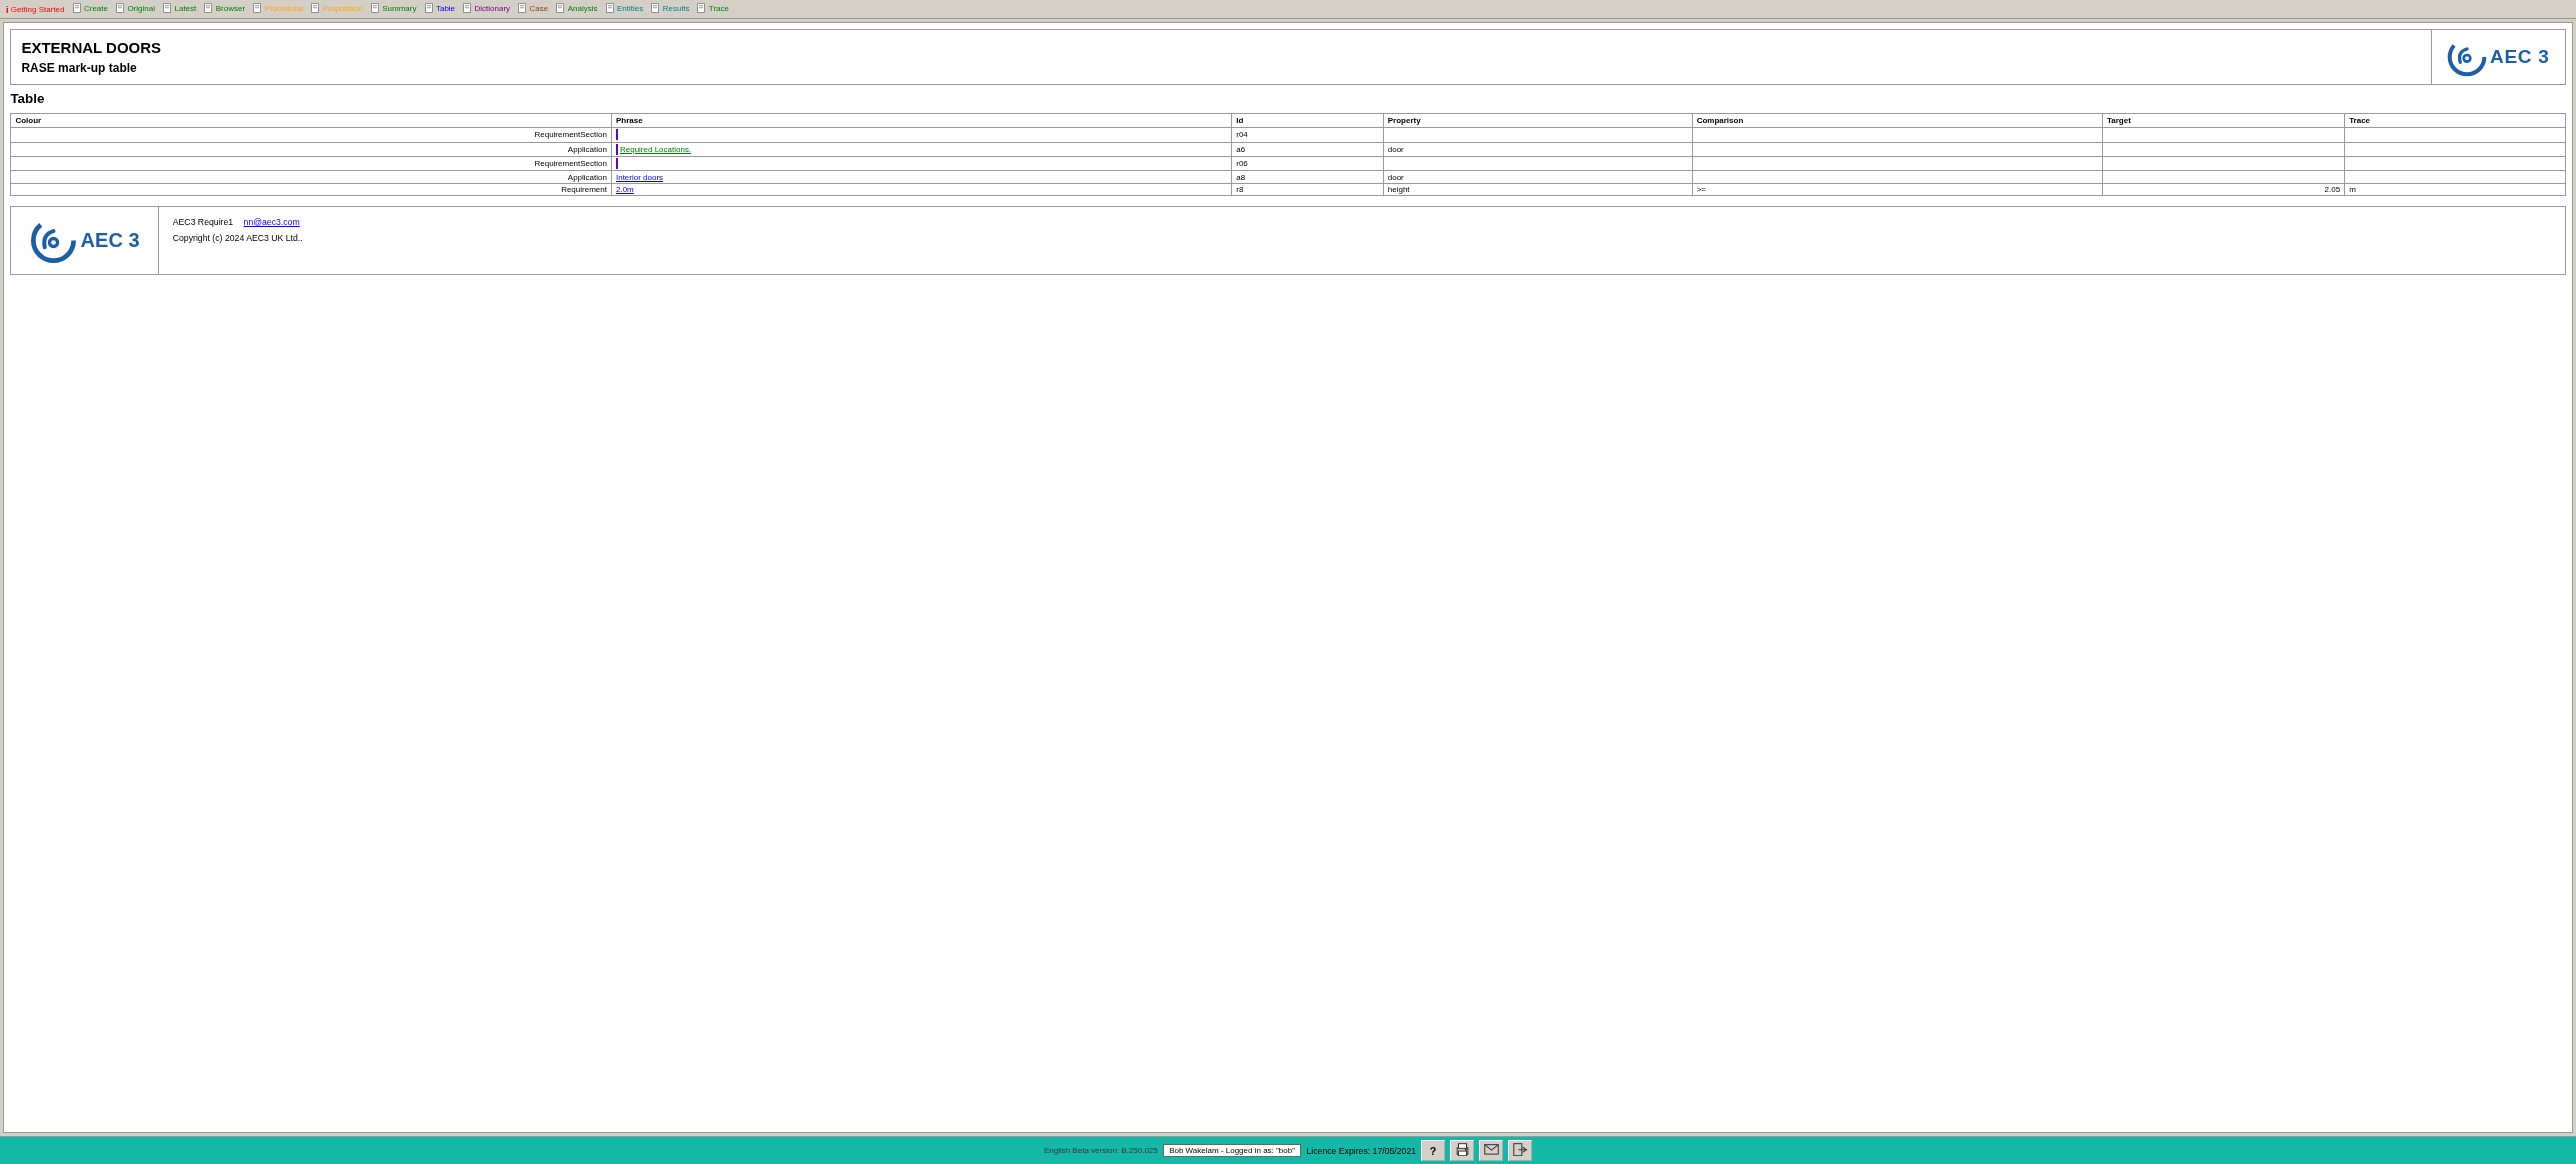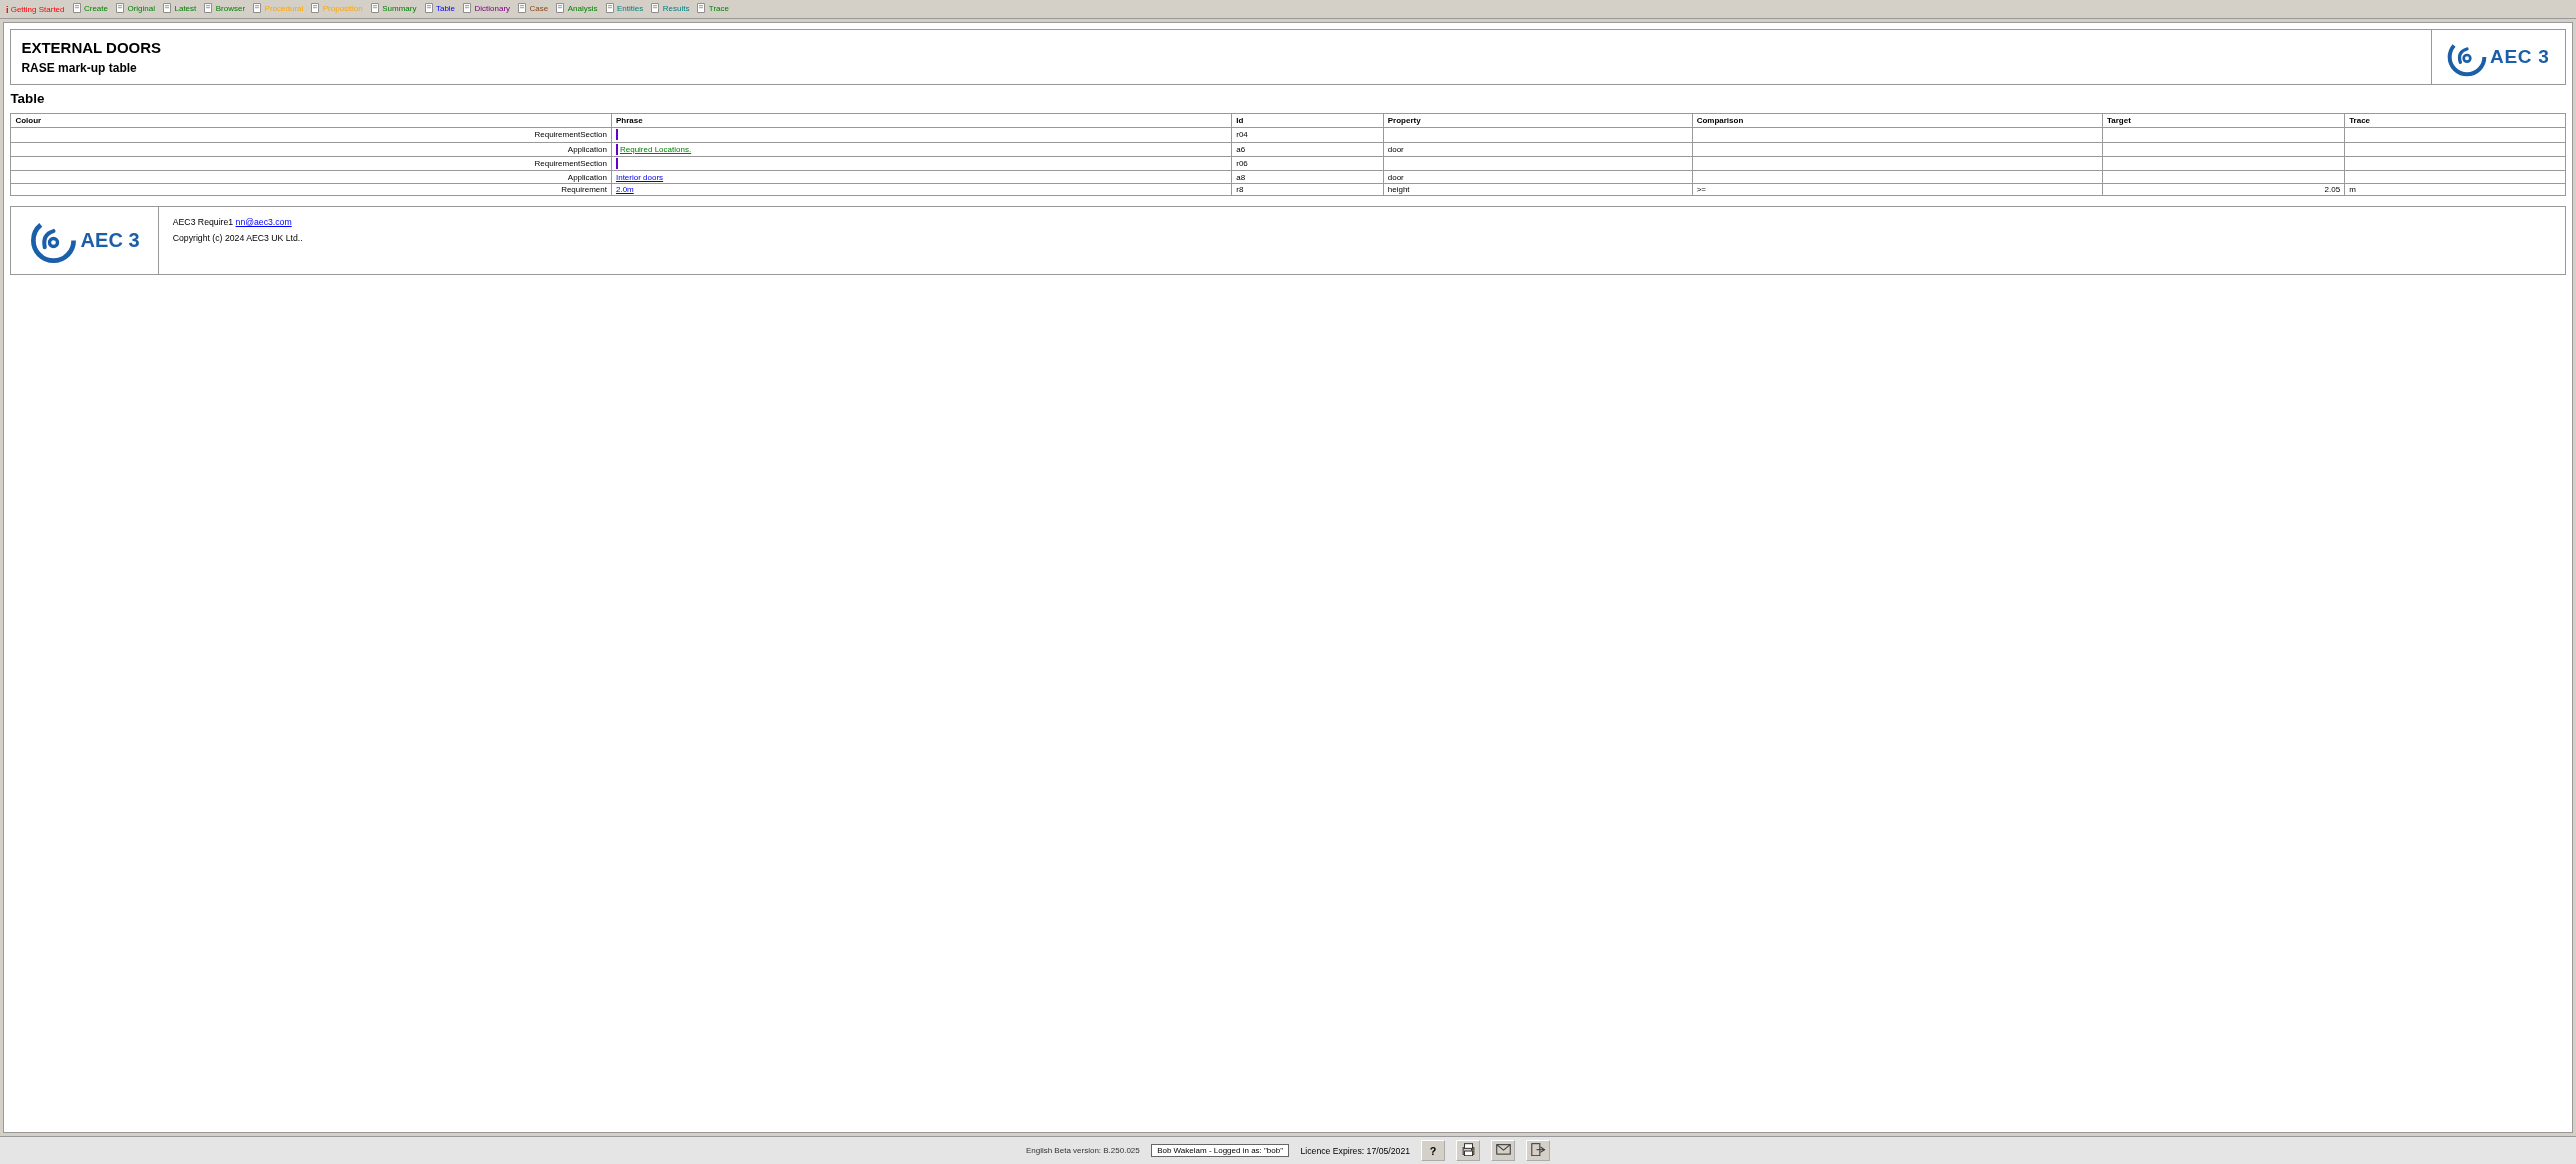--- a/index.html
+++ b/index.html
@@ -125,31 +125,31 @@
       padding: 10px 13.4px;
       display: flex;
       align-items: center;
       justify-content: center;
       min-width: 148px;
     }
     #footer-text-box {
       padding: 10px 13.4px;
     }
     #footer-text-box p { margin-bottom: 5.4px; font-size: 8.7px; }
-    .footer-link { color: blue; text-decoration: underline; cursor: pointer; }
+    .footer-link { color: blue; text-decoration: underline; cursor: pointer; margin-left: 8px; }
 
     
     #status-bar {
-      background: #e5e5e5;
+      background: #14b8a6;
       border-top: 0.7px solid #999;
       padding: 2.7px 5.4px;
       display: flex;
       align-items: center;
       justify-content: center;
-      gap: 11px;
+      gap: 5px;
       min-height: 28px;
     }
     #status-text {
       font-size: 8px;
       color: #333;
     }
     #status-user-box {
       background: #fff;
       border: 0.7px solid #666;
       padding: 1.3px 5.4px;

